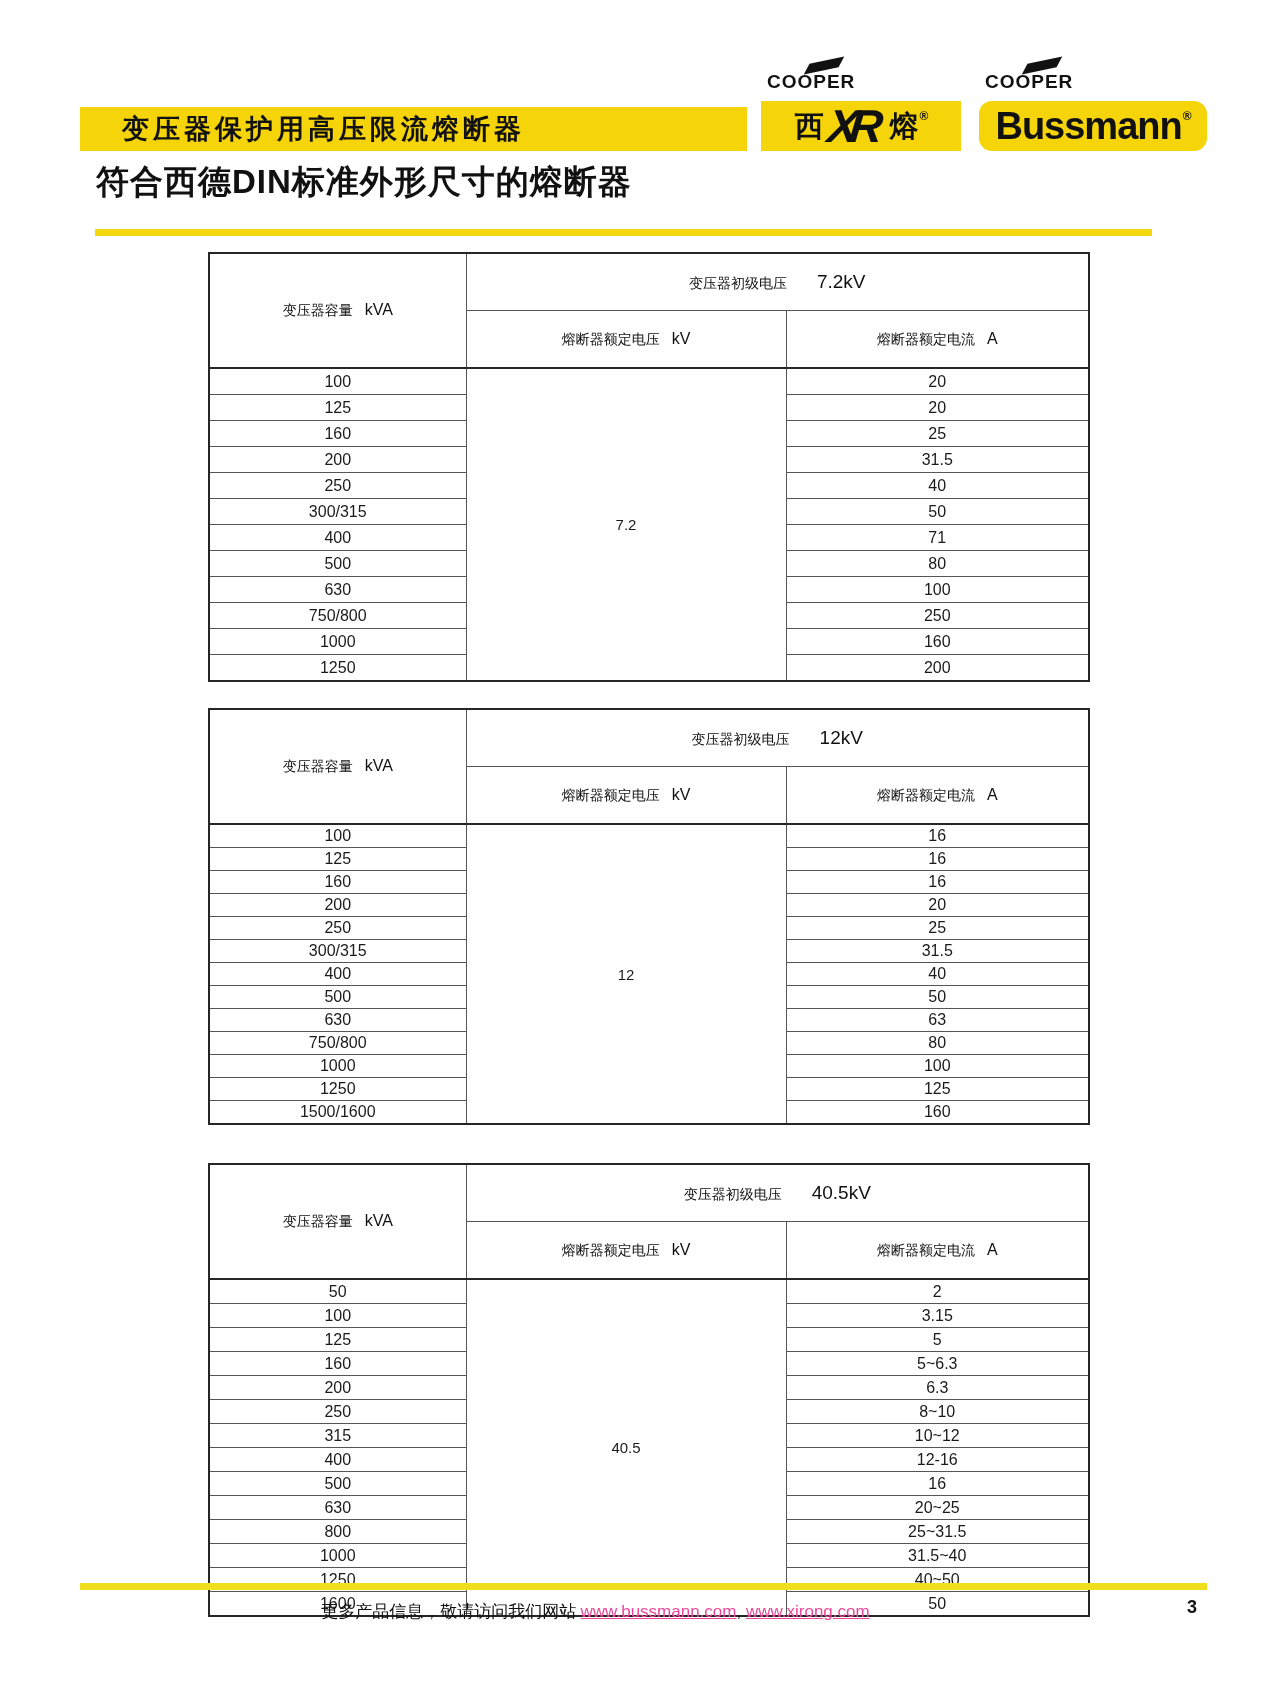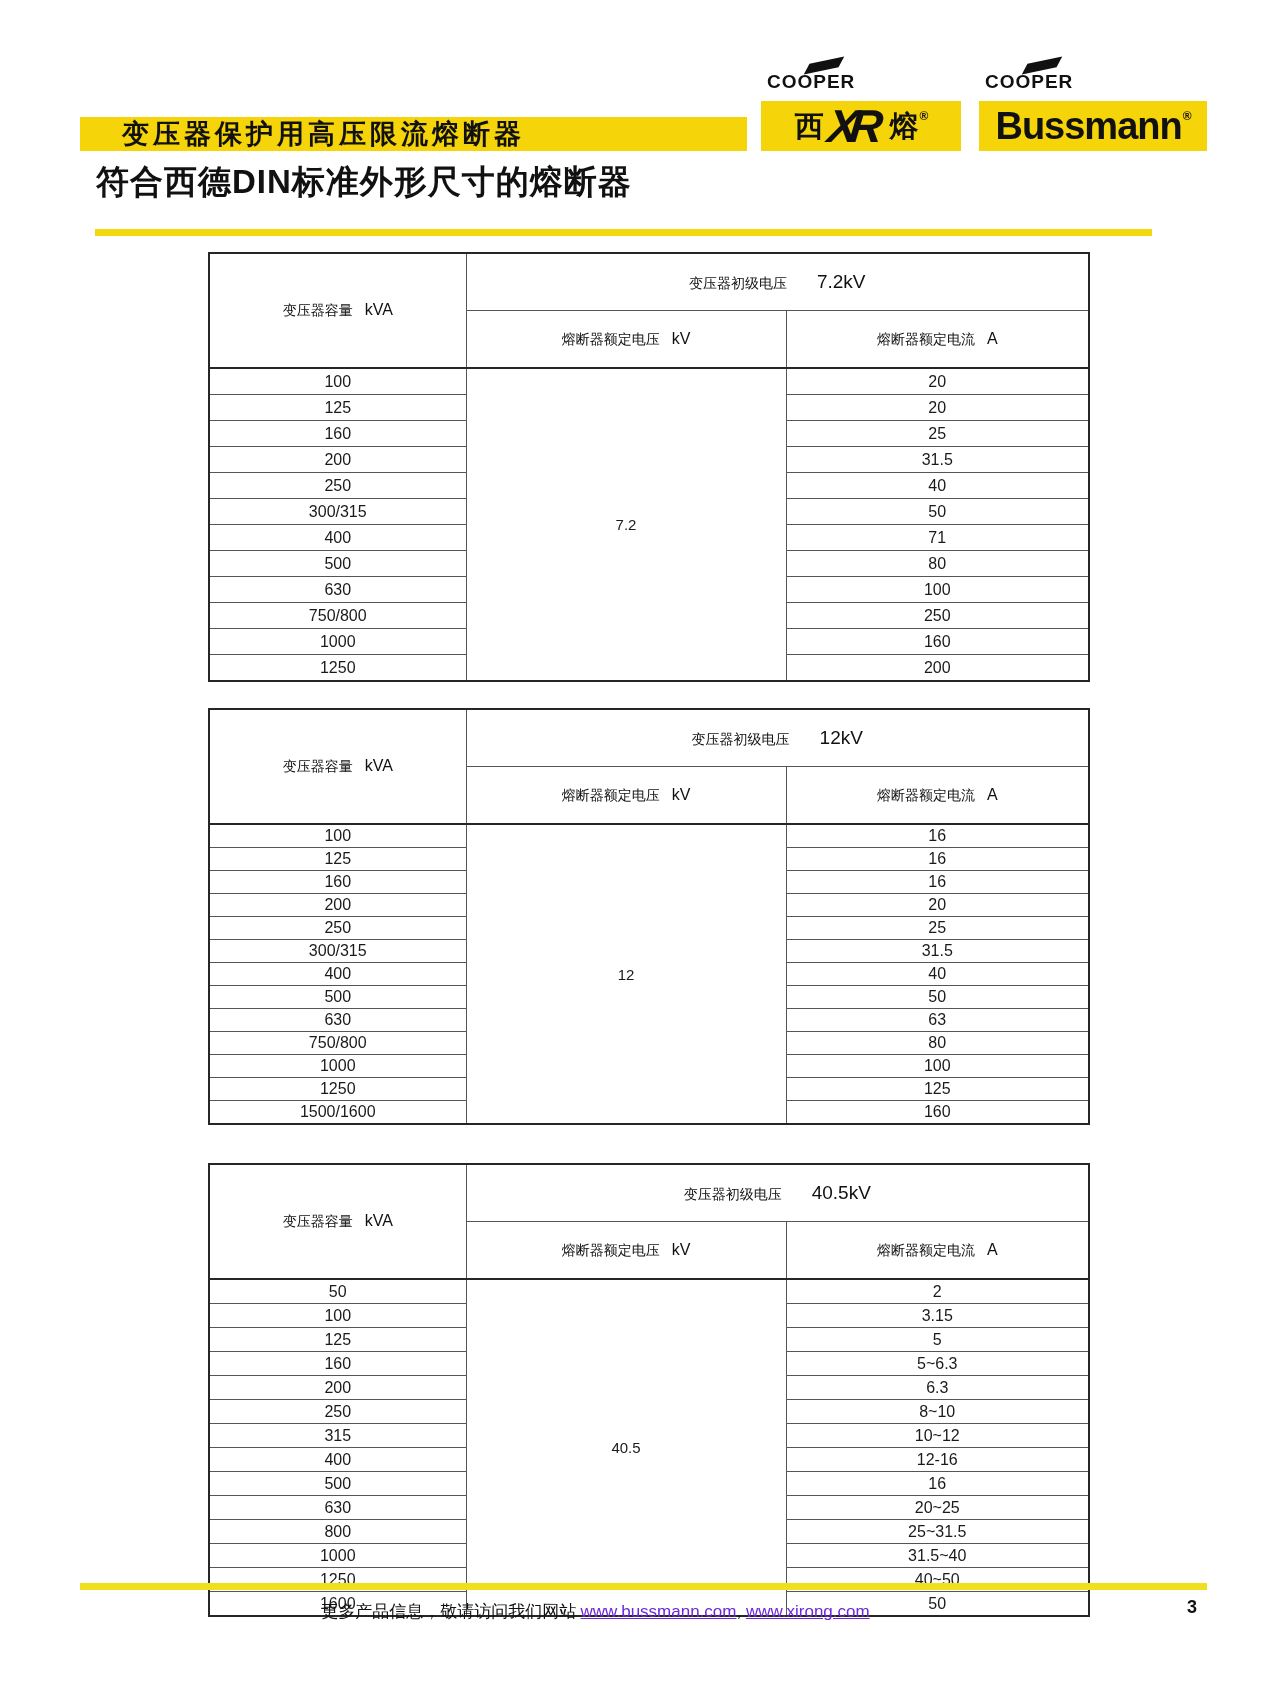--- a/index.html
+++ b/index.html
@@ -4,35 +4,35 @@
 <style>
   html,body {margin:0; padding:0; background:#e8e8e8;}
   .page {
     position:relative; width:1287px; height:1689px; margin:0 auto;
     background:#ffffff; overflow:hidden;
     font-family:"Liberation Sans", sans-serif; color:#111;
   }
   
   .header {position:absolute; left:80px; top:60px; width:1127px; display:flex; align-items:flex-end;}
   .main-bar {
-    flex:1; height:34px; background:#F5D409; display:flex; align-items:center;
+    flex:1; height:44px; background:#F5D409; display:flex; align-items:center;
     padding-left:42px; box-sizing:border-box; margin-right:14px;
   }
   .main-bar-title {font-size:27px; font-weight:bold; letter-spacing:4px; white-space:nowrap;}
   .logo-block {display:flex; flex-direction:column; align-items:stretch;gap:9px;}
   .logo-block.buss {margin-left:18px;}
   .cooper-line {display:flex; flex-direction:column; align-items:flex-start; padding-left:6px; margin-bottom:1px;}
   .cooper-flag {
     width:30px; height:11px; background:#111;
     transform:skewX(-38deg) rotate(-14deg); margin-left:42px; margin-bottom:1px;
   }
   .cooper-text {font-weight:800; font-size:19px; letter-spacing:1px; line-height:1; font-stretch:condensed;}
   .logo-box {height:50px; background:#F5D409; display:flex; align-items:center; justify-content:center;}
   .xr-box {width:200px;}
-  .buss-box {width:228px;}
+  .buss-box {width:228px;border-radius:13px;}
   .xr-cn {font-size:29px; font-weight:900; line-height:1;}
   .xr-monogram {
     font-size:46px; font-weight:900; font-style:italic; letter-spacing:-9px;
     line-height:1; margin:0 8px 0 4px; transform:skewX(-6deg); display:inline-block; padding-right:8px;
   }
   .reg-mark {font-size:12px; font-weight:bold; vertical-align:top; position:relative; top:-10px; left:1px;}
   .buss-name {font-size:38px; font-weight:900; letter-spacing:-1px; line-height:1;}
   
   .page-title {position:absolute; left:96px; top:160px; font-size:33px; font-weight:bold; letter-spacing:1px;}
   .title-rule {position:absolute; left:95px; top:229px; width:1057px; height:7px; background:#F2D80C;}
@@ -56,21 +56,21 @@
   .t1 tbody td {height:25px;}
   .t2 tbody td {height:22px;}
   .t3 tbody td {height:23px;}
   .data-table tbody td {font-size:16px; color:#1a1a1a;}
   .data-table tbody td.volt-cell {font-size:15px;}
   
   .footer {position:absolute; left:80px; top:1583px; width:1127px;}
   .footer-bar {height:7px; background:#EFDF1C;}
   .footer-line {margin-top:10px; text-align:center; padding-right:96px; font-size:17px;}
   .footer-cn {font-family:"Liberation Serif", serif;}
-  .footer-link {text-decoration:underline; color:#6d28d9; font-family:"Liberation Sans", sans-serif;}
+  .footer-link {text-decoration:underline; color:#ec4899; font-family:"Liberation Sans", sans-serif;}
   .footer-sep {font-family:"Liberation Sans", sans-serif;}
   .page-number {position:absolute; right:10px; top:14px; font-weight:bold; font-size:18px;}
 </style>
 </head>
 <body>
 
 <div class="page">
 
   <div class="header">
     <div class="main-bar">

